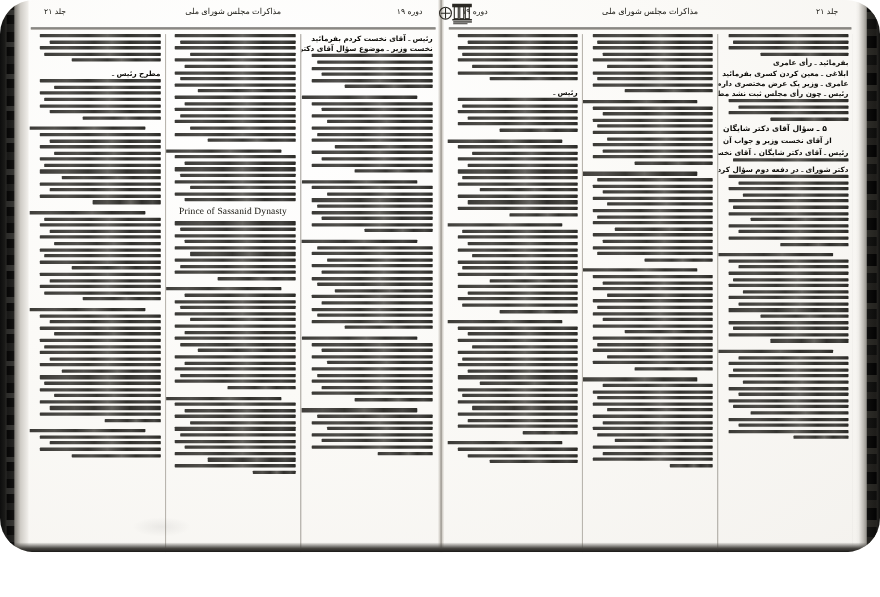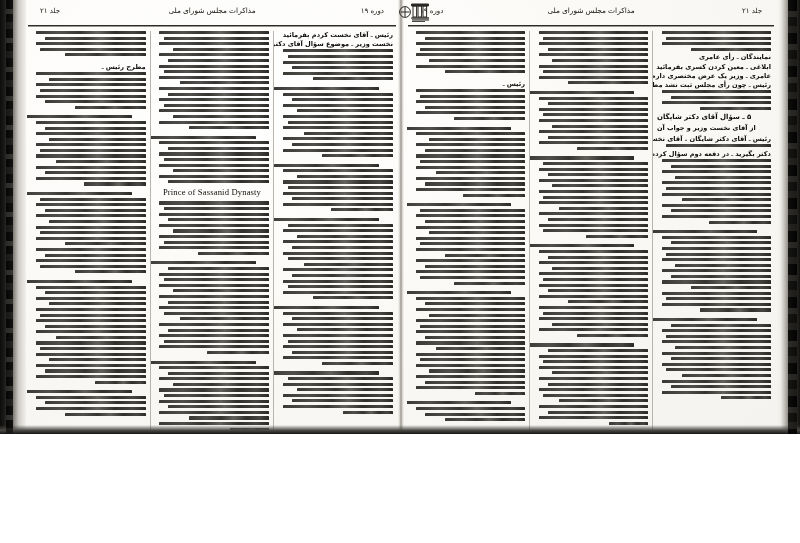--- a/index.html
+++ b/index.html
@@ -3,24 +3,25 @@
 <meta charset="utf-8">
 <style>
   html, body {
     margin: 0;
     padding: 0;
     background: #ffffff;
   }
   #page {
     position: relative;
     width: 800px;
-    height: 434px;
+    height: 502px;
     overflow: hidden;
     background: #fdfdfb;
     font-family: "DejaVu Sans", sans-serif;
+    border-radius: 31px;
   }
 
   
   .paper {
     position: absolute;
     inset: 0;
     background:
       radial-gradient(ellipse at 30% 20%, #ffffff 0%, #fbfaf7 45%, #f4f2ee 100%);
   }
 
@@ -523,21 +524,21 @@
 
     <div class="cols">
 
       <div class="col">
         <div class="col-rule"></div>
         <div class="tl w96"></div>
         <div class="tl w92"></div>
         <div class="tl w96"></div>
         <div class="tl w70"></div>
         <div class="speaker">
-          <span>نمایندگان</span><span class="dash"> ـ </span><span>رأی عامری</span>
+          <span>بفرمائید</span><span class="dash"> ـ </span><span>رأی عامری</span>
         </div>
         <div class="speaker">
           <span>ابلاغی</span><span class="dash"> ـ </span><span>معین کردن کسری بفرمائید</span>
         </div>
         <div class="speaker">
           <span>عامری</span><span class="dash"> ـ </span><span>وزیر یک عرض مختصری دارم</span>
         </div>
         <div class="speaker">
           <span>رئیس</span><span class="dash"> ـ </span><span>چون رأی مجلس ثبت نشد مطرح یکبار</span>
         </div>
@@ -547,21 +548,21 @@
         <div class="tl w62"></div>
 
         <div class="col-heading">۵ ـ سؤال آقای دکتر شایگان</div>
         <div class="col-subheading">از آقای نخست وزیر و جواب آن</div>
 
         <div class="speaker">
           <span>رئیس</span><span class="dash"> ـ </span><span>آقای دکتر شایگان . آقای نخست</span>
         </div>
         <div class="tl w92"></div>
         <div class="speaker">
-          <span>دکتر بگیرید</span><span class="dash"> ـ </span><span>در دفعه دوم سؤال کردم</span>
+          <span>دکتر شورای</span><span class="dash"> ـ </span><span>در دفعه دوم سؤال کردم</span>
         </div>
         <div class="tl w96"></div>
         <div class="tl w88"></div>
         <div class="tl w96"></div>
         <div class="tl w84"></div>
         <div class="tl w96"></div>
         <div class="tl w92"></div>
         <div class="tl w96"></div>
         <div class="tl w78"></div>
         <div class="tl w96"></div>

